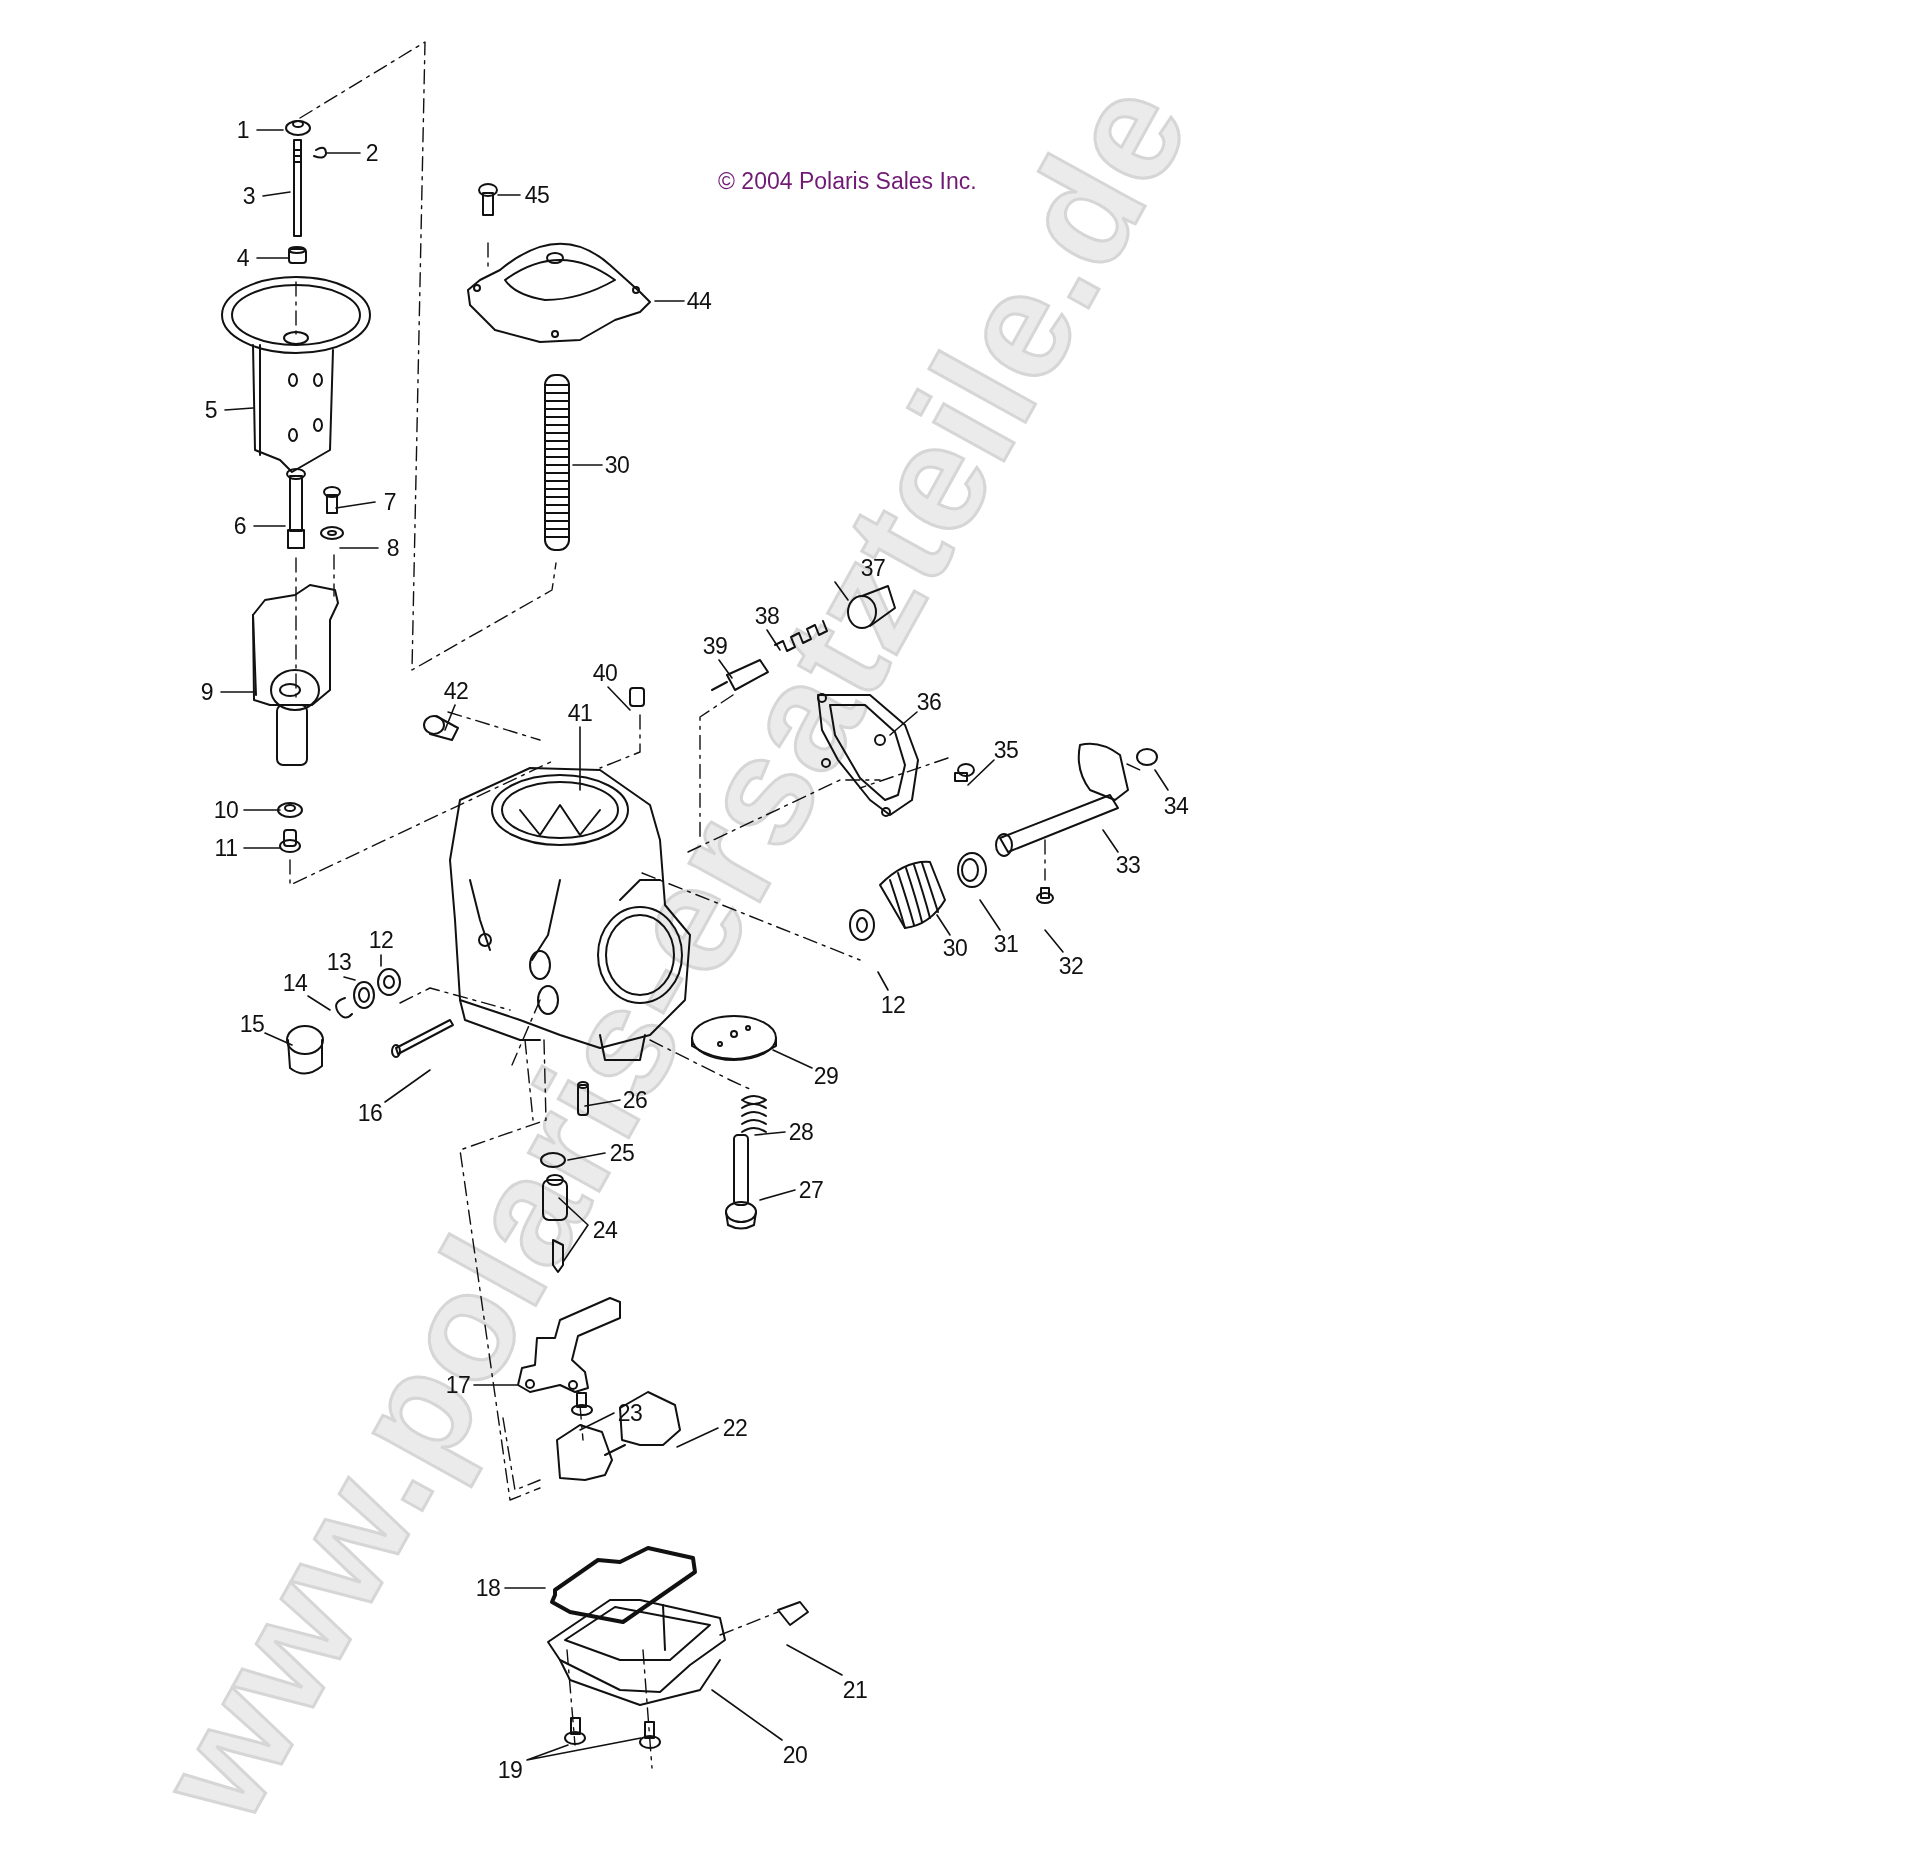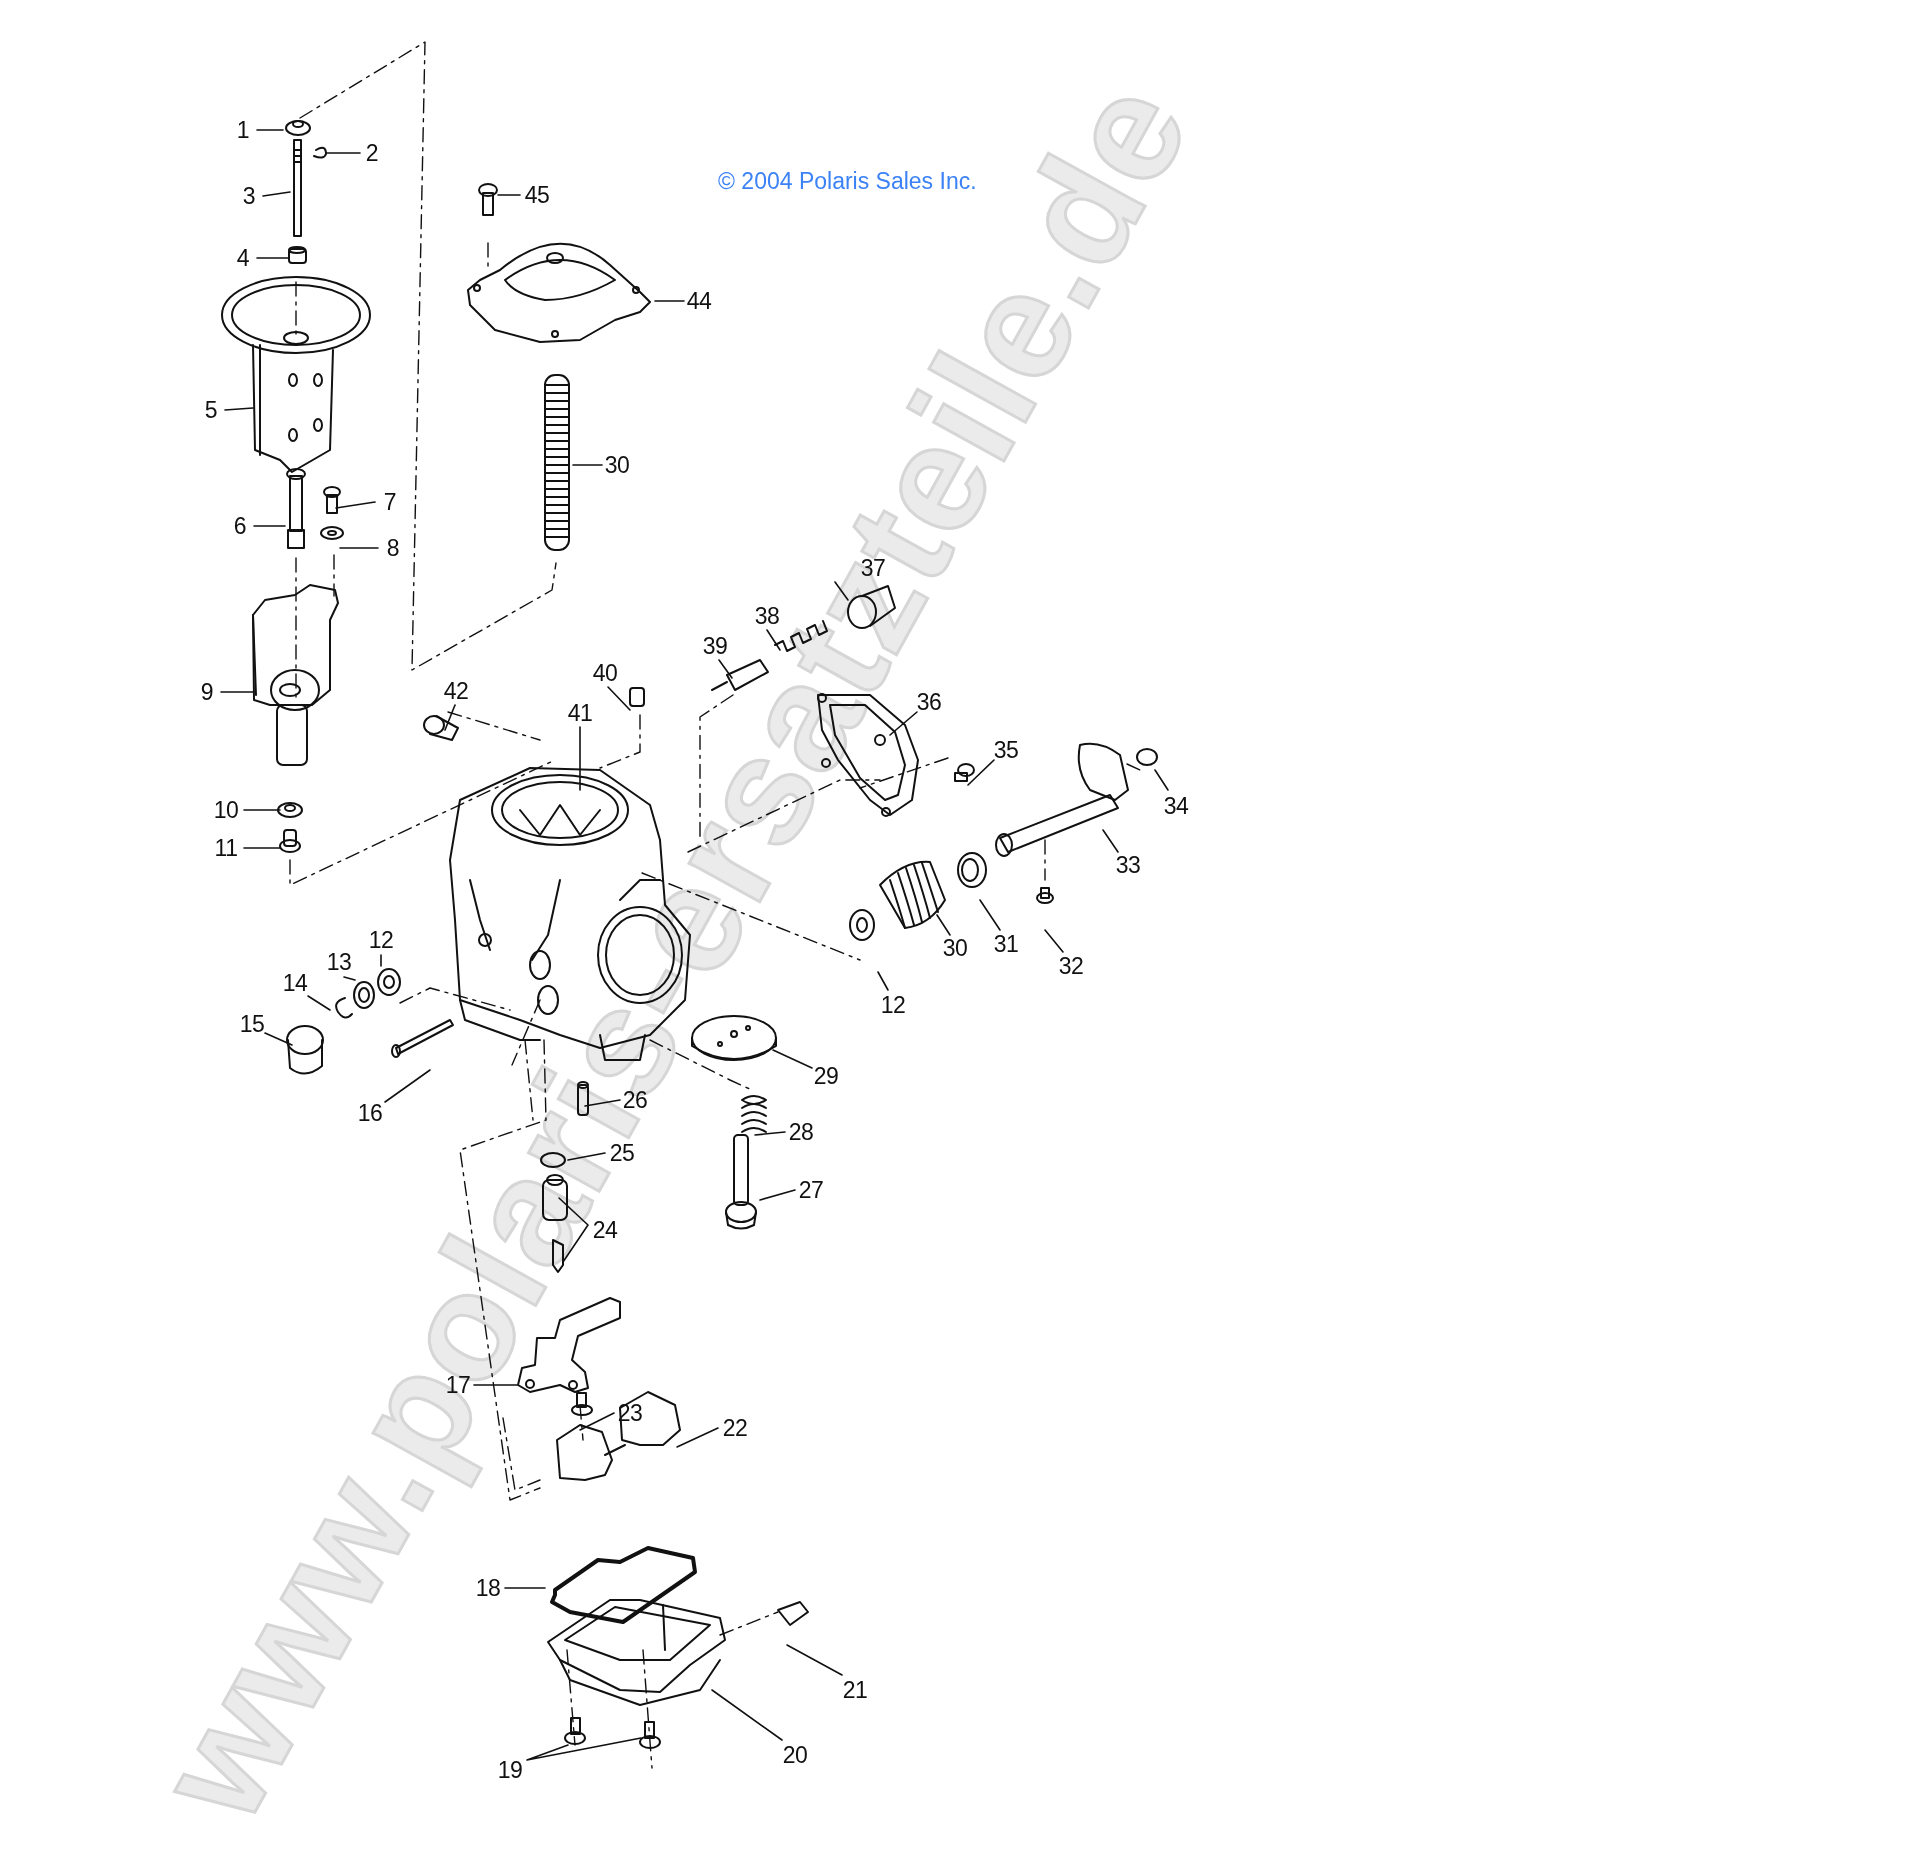--- a/index.html
+++ b/index.html
@@ -3,21 +3,21 @@
 <meta charset="utf-8">
 <style>
   html, body { margin: 0; padding: 0; background: #ffffff; }
   body { width: 1906px; height: 1855px; position: relative; overflow: hidden;
          font-family: "Liberation Sans", sans-serif; color: #111; }
   #stage { position: absolute; left: 0; top: 0; width: 1906px; height: 1855px; }
   svg.layer { position: absolute; left: 0; top: 0; }
   .watermark { position: absolute; left: 0; top: 0; width: 1906px; height: 1855px; pointer-events: none; }
   .callout { position: absolute; font-size: 23px; line-height: 1; color: #111; white-space: nowrap;
              transform: translate(-50%, -50%); letter-spacing: -0.5px; }
-  .copyright { position: absolute; left: 718px; top: 168px; font-size: 23px; color: #3b82f6; white-space: nowrap; }
+  .copyright { position: absolute; left: 718px; top: 168px; font-size: 23px; color: #701a75; white-space: nowrap; }
 </style>
 </head>
 <body>
 
 <div id="stage">
 
   <svg class="watermark" width="1906" height="1855" viewBox="0 0 1906 1855">
     <text id="wm-text" x="0" y="0" transform="translate(245,1830) rotate(-61)" font-family="Liberation Sans, sans-serif" font-weight="bold" font-size="152" fill="#ebebeb" stroke="#d6d6d6" stroke-width="3" letter-spacing="2">www.polaris-ersatzteile.de</text>
   </svg>
 

